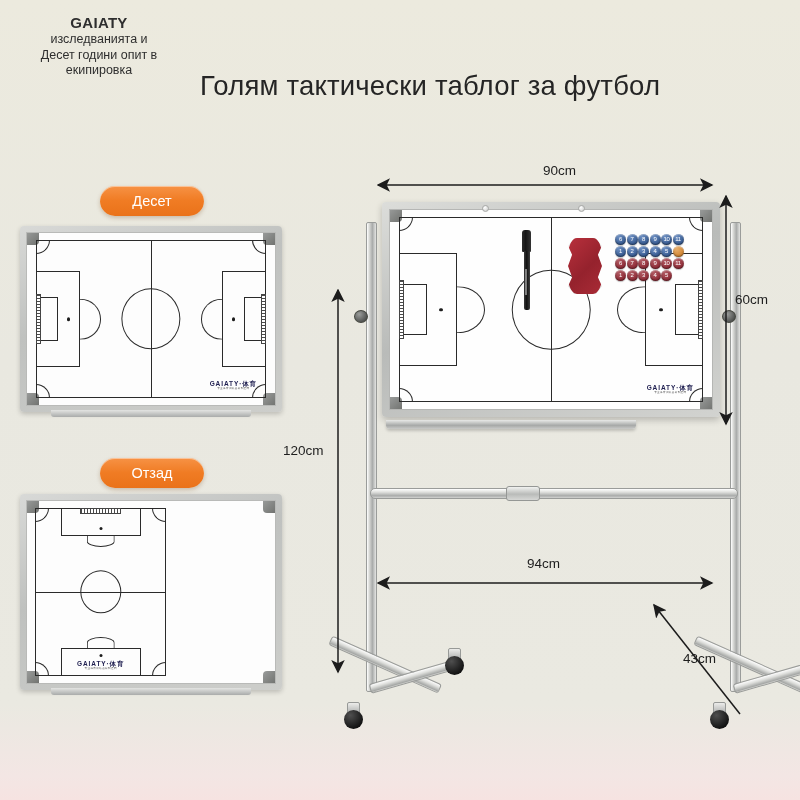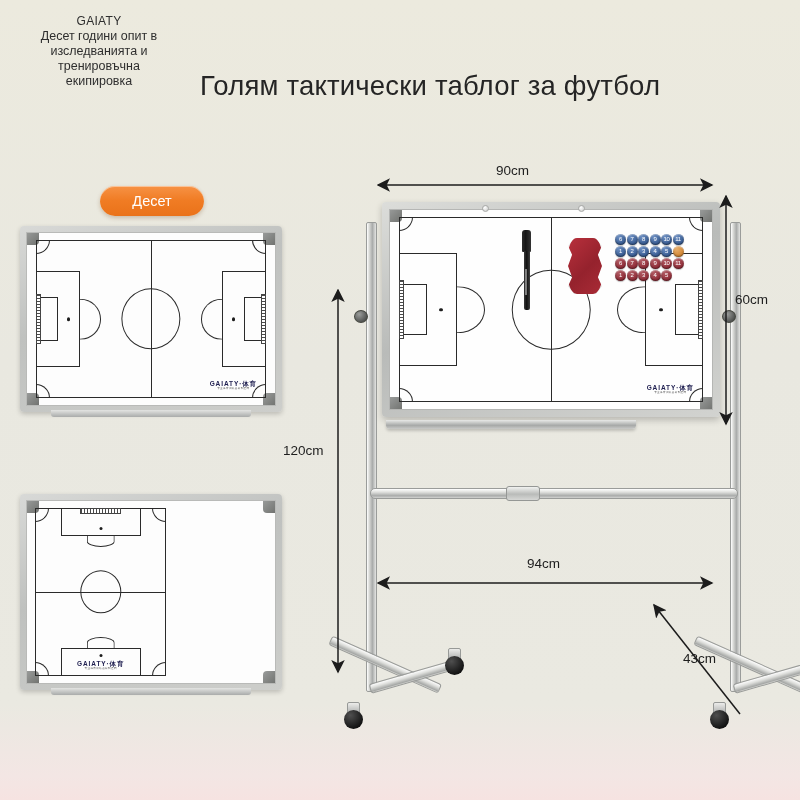--- a/index.html
+++ b/index.html
@@ -9,21 +9,21 @@
     background: #eae9e1;
     overflow: hidden;
     position: relative;
   }
   .stage { position: absolute; inset: 0;
     background: linear-gradient(180deg,#eceade 0%,#e9e8e0 45%,#eae9e1 88%,#f3e6e4 97%,#f6e3e1 100%); }
 
   
   .brand-block { position: absolute; left: 8px; top: 14px; width: 182px; text-align: center;
       color: #2e2e2e; font-size: 12.5px; line-height: 1.22; }
-  .brand-name { font-size: 12px; letter-spacing: .3px; }
+  .brand-name { font-size: 15px; letter-spacing: .3px; font-weight: bold; }
   .main-title { position: absolute; left: 200px; top: 70px; font-size: 27.5px;
       color: #252525; letter-spacing: .2px; white-space: nowrap; }
 
   
   .pill { position: absolute; width: 104px; height: 30px; border-radius: 16px;
       background: linear-gradient(180deg,#f79245 0%,#f07c24 48%,#ea7219 100%);
       box-shadow: 0 2px 4px rgba(120,70,20,.28), inset 0 1px 0 rgba(255,255,255,.45);
       color: #fff; font-size: 14.5px; display: flex; align-items: center;
       justify-content: center; }
   .pill.front { left: 100px; top: 186px; }
@@ -165,42 +165,42 @@
   .caster.c1 { left: 14px;  top: 560px; }
   .caster.c2 { left: 115px; top: 506px; }
   .caster.c3 { left: 380px; top: 560px; }
   .caster-mount { position: absolute; width: 13px; height: 13px;
       background: linear-gradient(180deg,#ececea,#a9abaa); border: 1px solid #979997; border-radius: 2px; }
   .cm1 { left: 17px; top: 552px; } .cm2 { left: 118px; top: 498px; }
   .cm3 { left: 383px; top: 552px; }
 
   
   .dim-label { position: absolute; font-size: 13.5px; color: #1e1e1e; white-space: nowrap; }
-  .dl-90  { left: 496px; top: 163px; }
+  .dl-90  { left: 543px; top: 163px; }
   .dl-60  { left: 735px; top: 292px; }
   .dl-120 { left: 283px; top: 443px; }
   .dl-94  { left: 527px; top: 556px; text-align: center; }
   .dl-43  { left: 683px; top: 651px; }
   .dimsvg { position: absolute; inset: 0; pointer-events: none; }
 </style>
 </head>
 <body>
 
 <div class="stage">
 
   <div class="brand-block">
     <div class="brand-name">GAIATY</div>
+    <div>изследванията и</div>
     <div>Десет години опит в</div>
-    <div>изследванията и</div>
-    <div>тренировъчна</div>
     <div>екипировка</div>
   </div>
   <div class="main-title">Голям тактически таблог за футбол</div>
 
   <div class="pill front">Десет</div>
+  <div class="pill back">Отзад</div>
 
   <div class="side-board front">
     <div class="side-inner">
       <div class="corner tl"></div>
       <div class="corner tr"></div>
       <div class="corner bl"></div>
       <div class="corner br"></div>
       <div class="pitch">
         <div class="half"></div>
         <div class="cc"></div>

